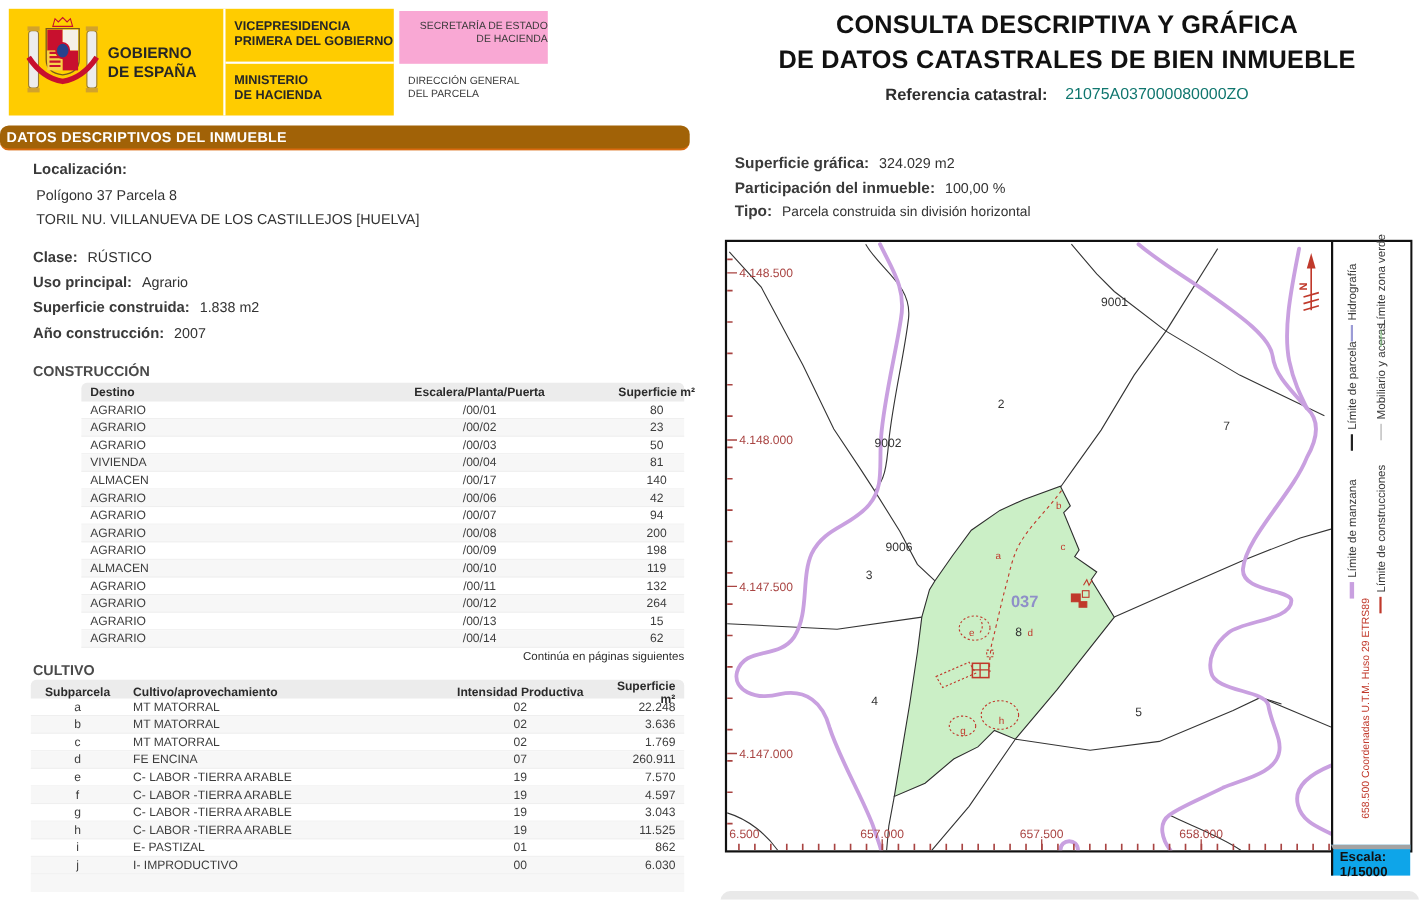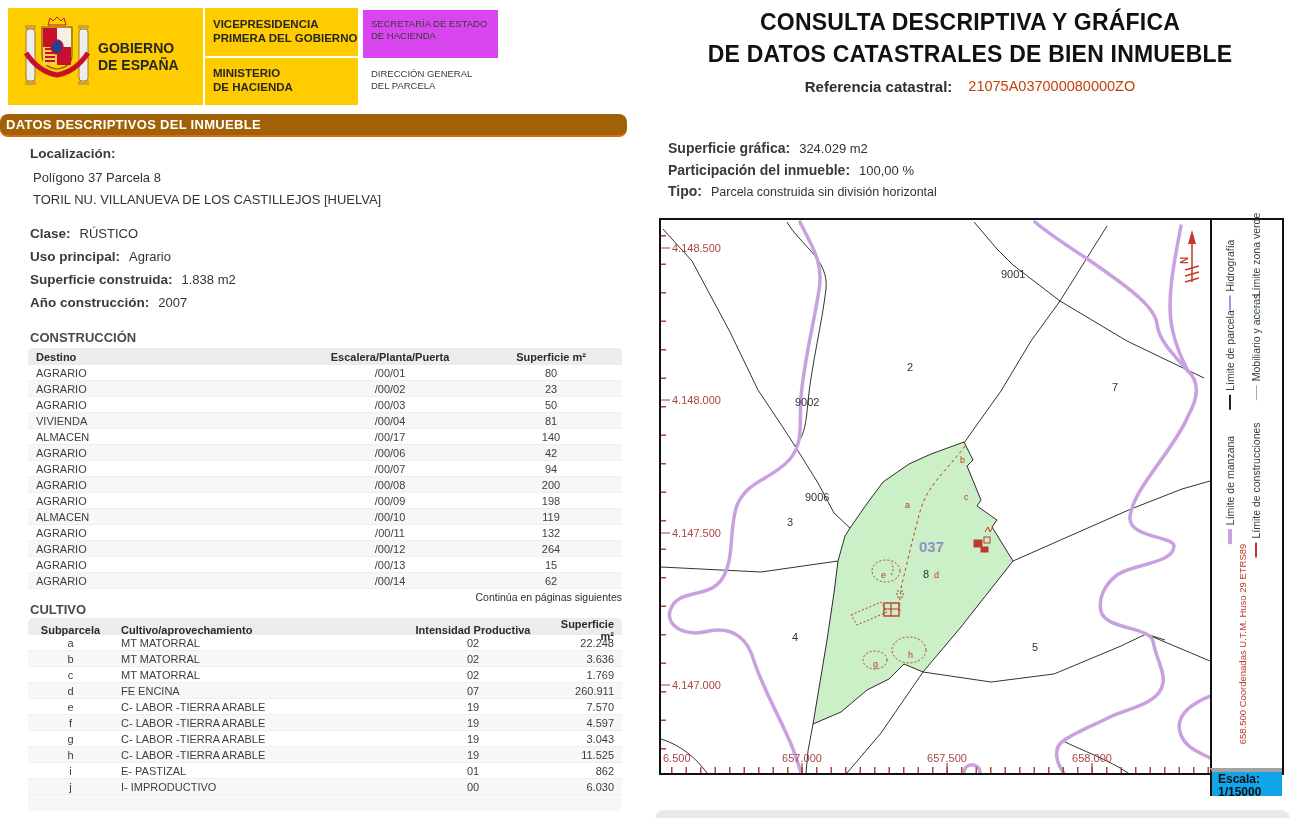--- a/index.html
+++ b/index.html
@@ -9,29 +9,29 @@
   .abs { position:absolute; }
 
   
   .gov-box { left:8px; top:8px; width:350px; height:97px; background:#FFCC00; display:flex; }
   .gov-left { width:197px; display:flex; align-items:center; border-right:2px solid #fff; }
   .gov-name { font-weight:700; font-size:14px; color:#262626; line-height:17px; margin-left:8px; }
   .gov-right { flex:1; display:flex; flex-direction:column; }
   .gov-vice { flex:1; border-bottom:2px solid #fff; padding:9px 0 0 8px; }
   .gov-min  { flex:1; padding:8px 0 0 8px; }
   .gov-right div span { display:block; font-size:11.5px; font-weight:700; color:#262626; line-height:14px; }
-  .sec-box { left:363px; top:10px; width:135px; height:48px; background:#d946ef; padding:8px 0 0 8px; }
+  .sec-box { left:363px; top:10px; width:135px; height:48px; background:#f9a8d4; padding:8px 0 0 8px;text-align:right; }
   .sec-box span, .dir-box span { display:block; font-size:9.5px; color:#3a3a3a; line-height:12px; }
   .dir-box { left:363px; top:62px; width:135px; height:34px; background:#fff; padding:6px 0 0 8px; }
 
   .title-wrap { left:650px; top:6px; width:640px; text-align:center; }
   .title-line { font-size:23px; font-weight:700; color:#111; line-height:32px; letter-spacing:0.2px; }
   .ref-row { left:650px; top:78px; width:640px; display:flex; justify-content:center; gap:16px; align-items:flex-start; }
   .ref-label { font-size:15px; font-weight:700; color:#2e2e2e; }
-  .ref-value { font-size:14.5px; color:#c2410c; }
+  .ref-value { font-size:14.5px; color:#0f766e; }
 
   .section-bar { height:23px; background:#a16207; border-bottom:2px solid #D96A10; border-radius:8px;
                  color:#fff; font-weight:700; font-size:13px; line-height:21px; padding-left:6px; letter-spacing:0.3px; }
   .bar-left { left:0; top:114px; width:627px; }
   .bar-right { left:655px; top:114px; width:635px; }
 
   .b-label { font-weight:700; color:#3A3A3A; }
   .loc-label { left:30px; top:146px; font-size:13.5px; }
   .loc-line { left:33px; font-size:13px; color:#333; }
   .fieldcol { display:flex; flex-direction:column; }
@@ -41,21 +41,21 @@
   .lfields { left:30px; top:226px; }
   .rfields { left:668px; top:140px; }
   .rfields .frow { height:21.5px; }
 
   .tbl-title { font-size:13px; font-weight:700; color:#4a4a4a; }
   .tbl { left:28px; width:594px; font-size:11px; color:#3d3d3d; }
   .t-head { display:grid; height:17px; align-items:center; font-weight:700; color:#2b2b2b;
             background:#ECECEC; border-radius:5px 5px 0 0; }
   .t-row  { display:grid; height:16px; align-items:center; border-bottom:1px solid #efefef; }
   .t-body .t-row:nth-child(even) { background:#F7F7F7; }
-  .g-cons { grid-template-columns:272px 180px 142px; }
+  .g-cons { grid-template-columns:272px 180px 142px;margin-left:46px; }
   .g-cult { grid-template-columns:85px 285px 150px 74px; }
   .a-l { text-align:left; padding-left:8px; }
   .a-c { text-align:center; }
   .a-r { text-align:right; padding-right:8px; }
   .continua { left:28px; top:591px; width:594px; text-align:right; font-size:10.5px; color:#2e2e2e; }
   .filler { left:28px; top:795px; width:594px; height:23px;
             background:repeating-linear-gradient(180deg,#F7F7F7 0 16px,#ffffff 16px 32px); }
 
   
   .map-box { left:659px; top:218px; width:625px; height:557px; border:2px solid #111; background:#fff; }

